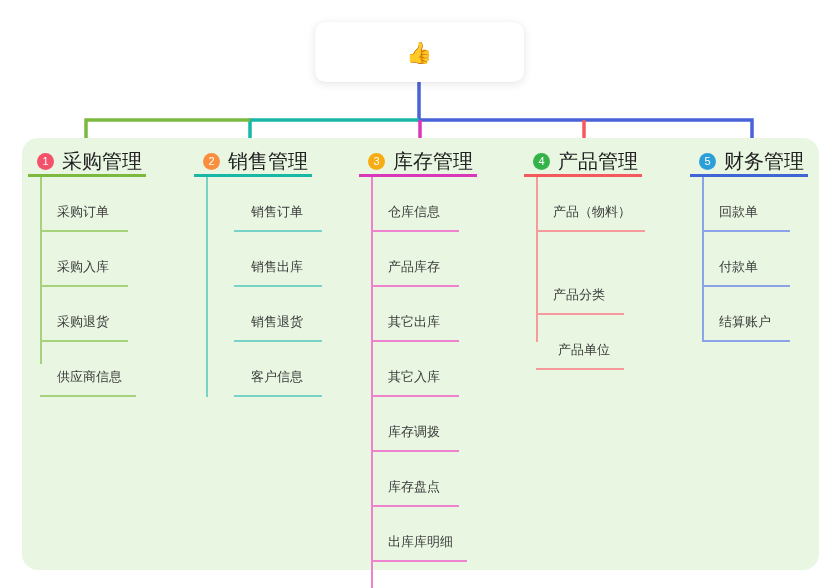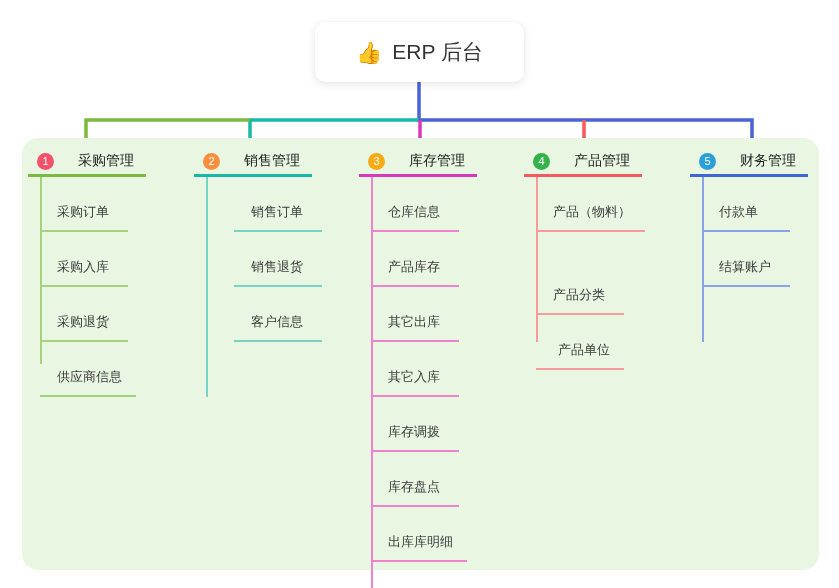--- a/index.html
+++ b/index.html
@@ -25,21 +25,21 @@
   .branch-header{
     position:absolute;top:148px;width:118px;height:29px;
     display:flex;align-items:center;gap:8px;padding-left:9px;
     box-sizing:border-box;border-bottom:3px solid #000;cursor:pointer;
   }
   .badge{
     width:17px;height:17px;border-radius:50%;flex:0 0 auto;
     display:flex;align-items:center;justify-content:center;
     color:#fff;font-size:11px;line-height:1;
   }
-  .branch-title{font-size:14px;color:#212121;font-weight:500;white-space:nowrap;margin-left:16px;}
+  .branch-title{font-size:20px;color:#212121;font-weight:500;white-space:nowrap;}
 
   .branch-children{position:absolute;top:177px;}
   .vline{position:absolute;left:0;top:0;bottom:0;width:2px;}
   .child{
     position:relative;height:55px;box-sizing:border-box;
     display:flex;align-items:flex-end;
     padding:0 14px 9px 17px;
     border-bottom:2px solid #000;
     width:fit-content;min-width:88px;cursor:pointer;
   }
@@ -55,21 +55,20 @@
       <polyline points="250,146 250,120 419,120" fill="none" stroke="#18b7a6" stroke-width="3.5"></polyline>
       <polyline points="86,146 86,120 250,120" fill="none" stroke="#7cb93f" stroke-width="3.5"></polyline>
       <polyline points="420,120 420,146" fill="none" stroke="#d938bb" stroke-width="3.5"></polyline>
       <polyline points="584,120 584,146" fill="none" stroke="#f4595e" stroke-width="3.5"></polyline>
     </svg>
 
   <div class="panel"></div>
 
   <div class="root-node">
     <span class="emoji">👍</span>
-    <span>ERP 后台</span>
   </div>
 
   <div id="branches-layer">
       <div class="branch-header" style="left: 28px; border-bottom-color: rgb(124, 185, 63);">
         <span class="badge" style="background: rgb(244, 82, 107);">1</span>
         <span class="branch-title">采购管理</span>
       </div>
       <div class="branch-children" style="left: 40px; height: 187px;">
         <div class="vline" style="background: rgb(166, 210, 125);"></div>
         <div class="child" style="border-bottom-color: rgb(166, 210, 125);">
@@ -86,20 +85,23 @@
         </div>
       </div>
       <div class="branch-header" style="left: 194px; border-bottom-color: rgb(24, 183, 166);">
         <span class="badge" style="background: rgb(249, 143, 62);">2</span>
         <span class="branch-title">销售管理</span>
       </div>
       <div class="branch-children" style="left: 206px; height: 220px; padding-left: 28px;">
         <div class="vline" style="background: rgb(121, 210, 200);"></div>
         <div class="child" style="border-bottom-color: rgb(121, 210, 200);">
           <span>销售订单</span>
+        </div>
+        <div class="child" style="border-bottom-color: rgb(121, 210, 200);">
+          <span>销售出库</span>
         </div>
         <div class="child" style="border-bottom-color: rgb(121, 210, 200);">
           <span>销售退货</span>
         </div>
         <div class="child" style="border-bottom-color: rgb(121, 210, 200);">
           <span>客户信息</span>
         </div>
       </div>
       <div class="branch-header" style="left: 359px; border-bottom-color: rgb(217, 56, 187);">
         <span class="badge" style="background: rgb(247, 172, 20);">3</span>
@@ -145,20 +147,23 @@
           <span>产品单位</span>
         </div>
       </div>
       <div class="branch-header" style="left: 690px; border-bottom-color: rgb(63, 102, 212);">
         <span class="badge" style="background: rgb(43, 159, 217);">5</span>
         <span class="branch-title">财务管理</span>
       </div>
       <div class="branch-children" style="left: 702px; height: 165px;">
         <div class="vline" style="background: rgb(139, 164, 232);"></div>
         <div class="child" style="border-bottom-color: rgb(139, 164, 232);">
+          <span>回款单</span>
+        </div>
+        <div class="child" style="border-bottom-color: rgb(139, 164, 232);">
           <span>付款单</span>
         </div>
         <div class="child" style="border-bottom-color: rgb(139, 164, 232);">
           <span>结算账户</span>
         </div>
       </div>
     </div>
 </div>
 
 </body></html>

